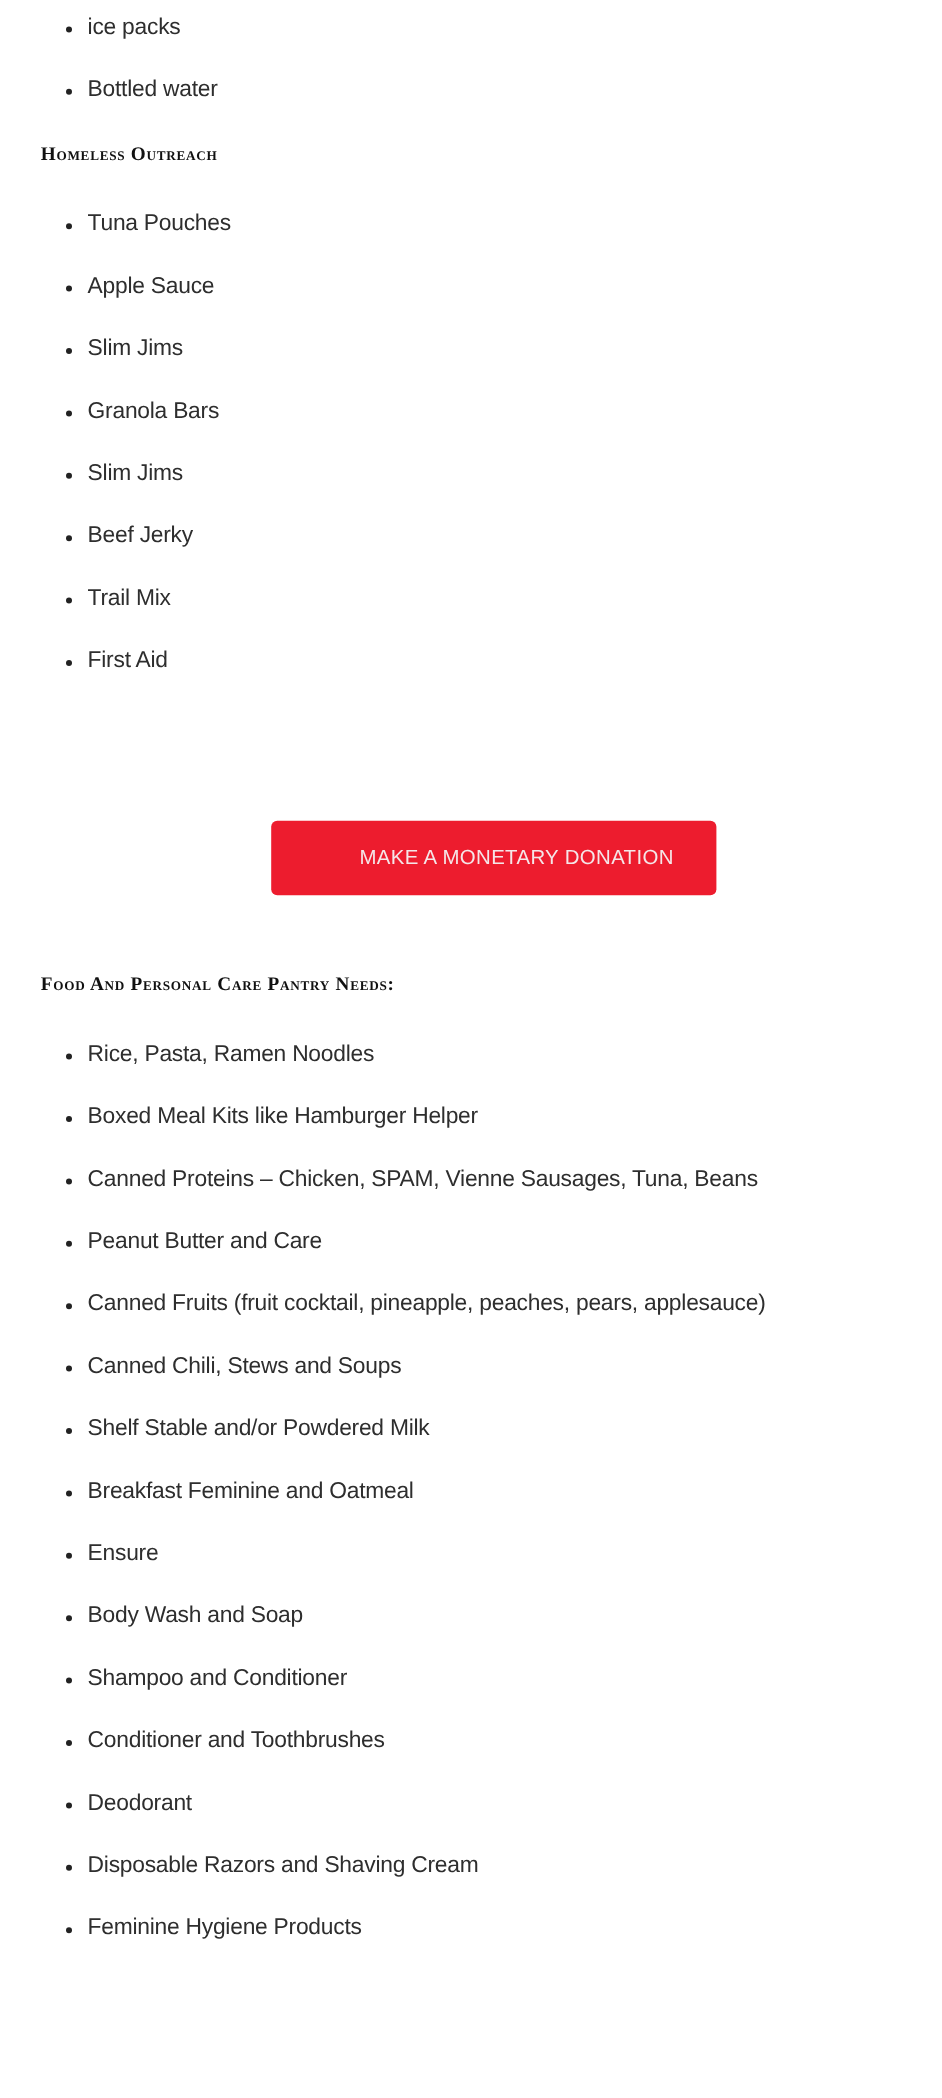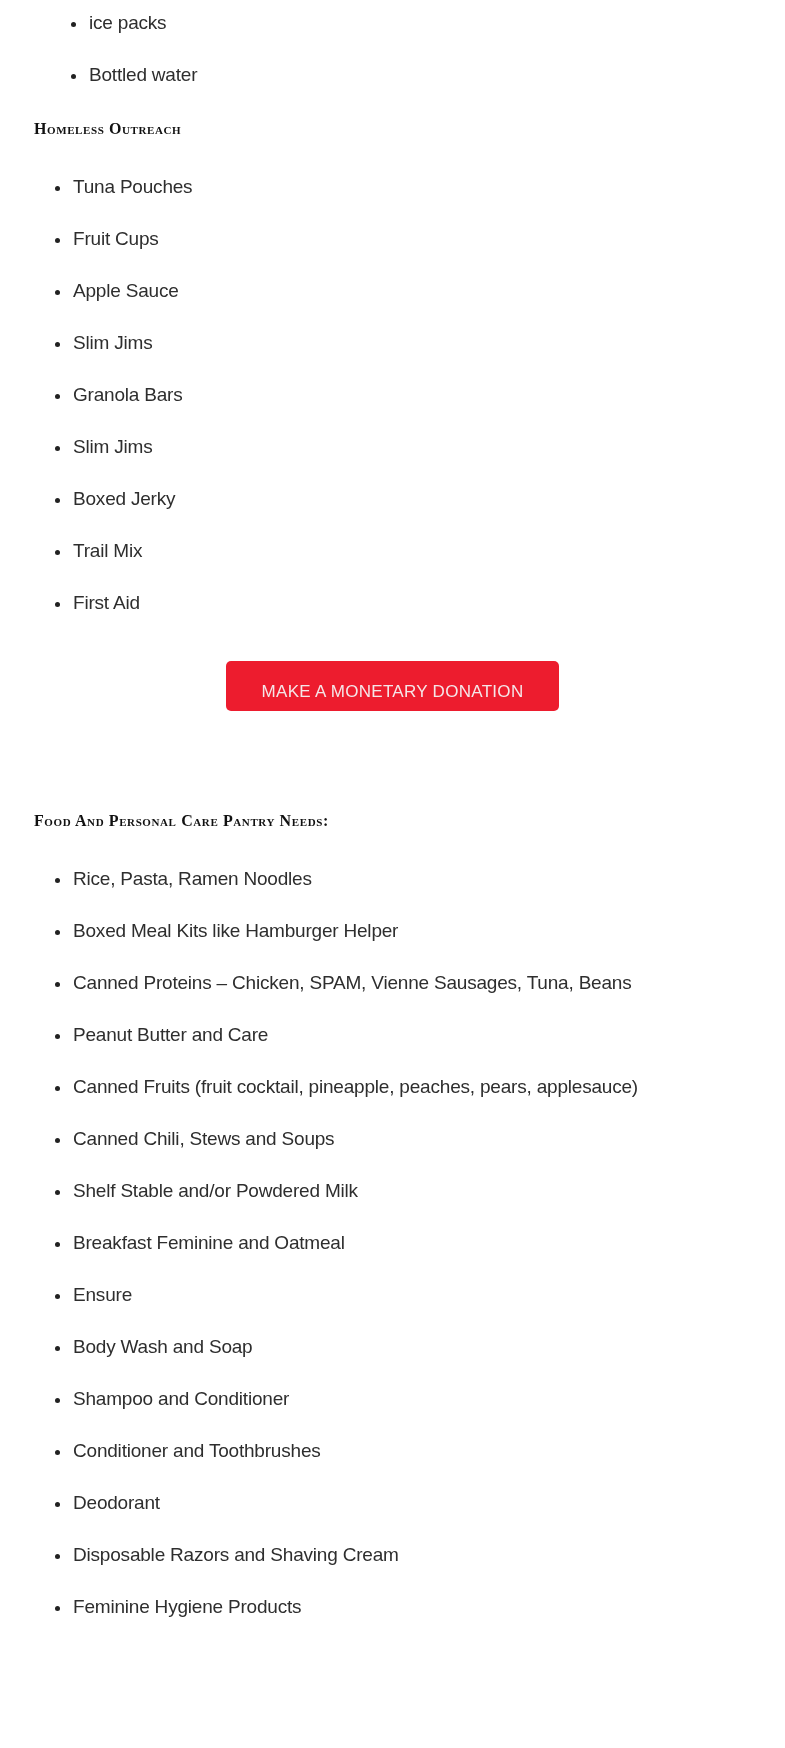--- a/index.html
+++ b/index.html
@@ -7,48 +7,47 @@
          font-family: "Liberation Sans", sans-serif; color: #2b2b2b; }
   .page { position: absolute; left: 0; top: 0; width: 785px; }
   ul { list-style: none; margin: 0; padding: 0; }
   li { position: relative; height: 52px; line-height: 24px; font-size: 19px;
        color: #2e2e2e; padding-left: 73px; letter-spacing: -0.2px; }
   li::before { content: ""; position: absolute; left: 55px; top: 11px;
                width: 5px; height: 5px; border-radius: 50%; background: #222; }
   h2 { position: absolute; left: 34px; margin: 0;
        font-family: "Liberation Serif", serif; font-weight: bold;
        font-variant: small-caps; font-size: 16px; color: #111; letter-spacing: 0.6px; }
-  .list-a { position: absolute; top: 11px; left: 16px; }
+  .list-a { position: absolute; top: 11px; left: 0; }
   .list-b { position: absolute; top: 175px; left: 0; }
   .list-c { position: absolute; top: 867px; left: 0; }
-  .btn { position: absolute; left: 226px; top: 661px; width: 333px; height: 50px;
+  .btn { position: absolute; left: 226px; top: 684px; width: 333px; height: 62px;
          background: #ed1c2e; border-radius: 5px; color: #f5e6e8; border: none;
          font-family: "Liberation Sans", sans-serif; font-size: 17px;
-         text-align: center; line-height: 62px; letter-spacing: 0.3px; cursor: pointer; }
+         text-align: center; line-height: 62px; letter-spacing: 0.3px; cursor: pointer; padding-left: 38px; }
 </style>
 </head>
 <body>
 
 <div class="page">
 
   <ul class="list-a">
     <li>ice packs</li>
     <li>Bottled water</li>
   </ul>
 
   <h2 style="top:120px;">Homeless Outreach</h2>
 
   <ul class="list-b">
     <li>Tuna Pouches</li>
-    <li>Fruit Cups</li>
     <li>Apple Sauce</li>
     <li>Slim Jims</li>
     <li>Granola Bars</li>
     <li>Slim Jims</li>
-    <li>Boxed Jerky</li>
+    <li>Beef Jerky</li>
     <li>Trail Mix</li>
     <li>First Aid</li>
   </ul>
 
   <a class="btn">MAKE A MONETARY DONATION</a>
 
   <h2 style="top:812px;text-align:center;">Food And Personal Care Pantry Needs:</h2>
 
   <ul class="list-c">
     <li>Rice, Pasta, Ramen Noodles</li>

